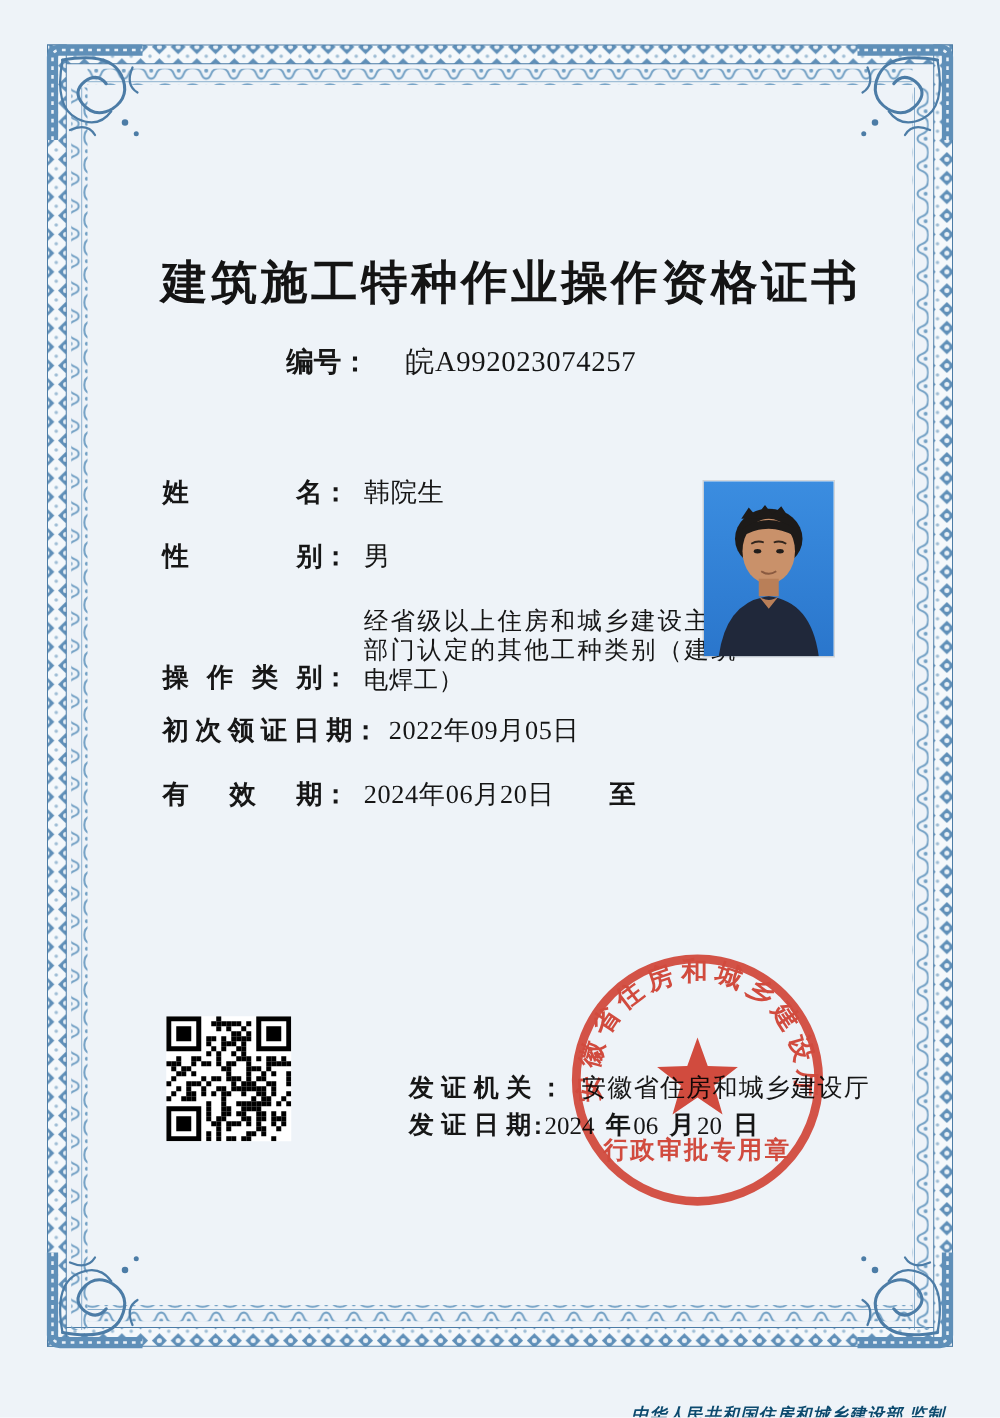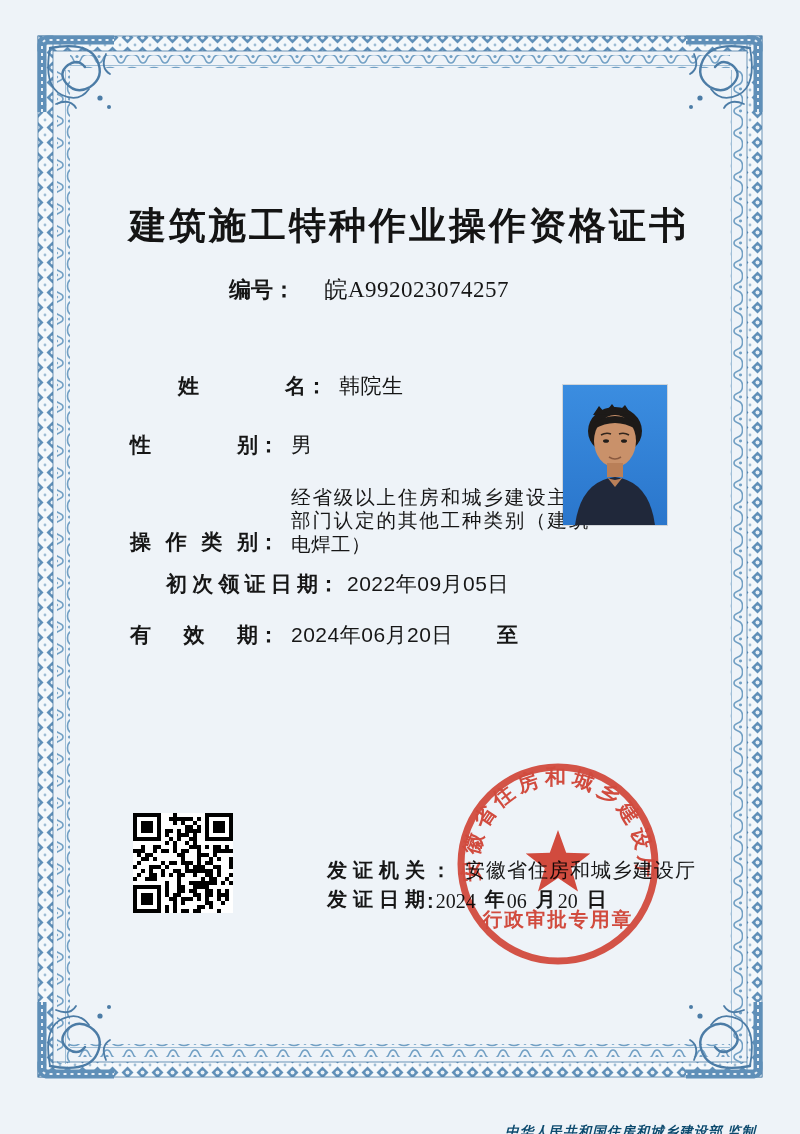--- a/index.html
+++ b/index.html
@@ -18,24 +18,24 @@
   .num-value{font-family:"Liberation Serif",serif;font-size:23px;margin-left:8px;letter-spacing:.5px;padding-left:17px;}
 
   .frow{position:absolute;left:130px;display:flex;align-items:flex-start;}
   .flabel{
     display:inline-block;width:128px;flex:0 0 128px;
     font-weight:bold;font-size:21px;
     text-align:justify;text-align-last:justify;text-justify:inter-character;
   }
   .fcolon{font-weight:bold;font-size:21px;}
   .fvalue{
-    font-family:Liberation Sans, sans-serif;font-size:21px;margin-left:12px;
+    font-family:Liberation Serif, serif;font-size:21px;margin-left:12px;
     white-space:nowrap;letter-spacing:.5px;
   }
-  .row-name{top:372px;margin-left:48px;}
+  .row-name{top:380px;}
   .row-gender{top:431px;}
   .row-category{top:484px;align-items:flex-end;}
   .row-first{top:570px;}
   .row-valid{top:621px;}
   .row-category .fvalue{
     width:298px;white-space:normal;text-align:justify;text-justify:inter-character;
     font-size:19.5px;line-height:1.2;margin-top:2px;
   }
   .to-word{font-weight:bold;font-size:21px;margin:0 16px 0 44px;}
 
@@ -139,21 +139,21 @@
     <span class="fvalue">男</span>
   </div>
 
   <div class="frow row-category">
     <span class="flabel">操作类别</span>
     <span class="fcolon">：</span>
     <span class="fvalue">经省级以上住房和城乡建设主管部门认定的其他工种类别（建筑电焊工）</span>
   </div>
 
   <div class="frow row-first">
-    <span class="flabel" style="width:152px;flex-basis:152px;margin-left:36px;">初次领证日期</span>
+    <span class="flabel" style="width:152px;flex-basis:152px;">初次领证日期</span>
     <span class="fcolon">：</span>
     <span class="fvalue" style="margin-left:8px;">2022年09月05日</span>
   </div>
 
   <div class="frow row-valid">
     <span class="flabel">有效期</span>
     <span class="fcolon">：</span>
     <span class="fvalue">2024年06月20日</span>
     <span class="to-word">至</span>
   </div>

